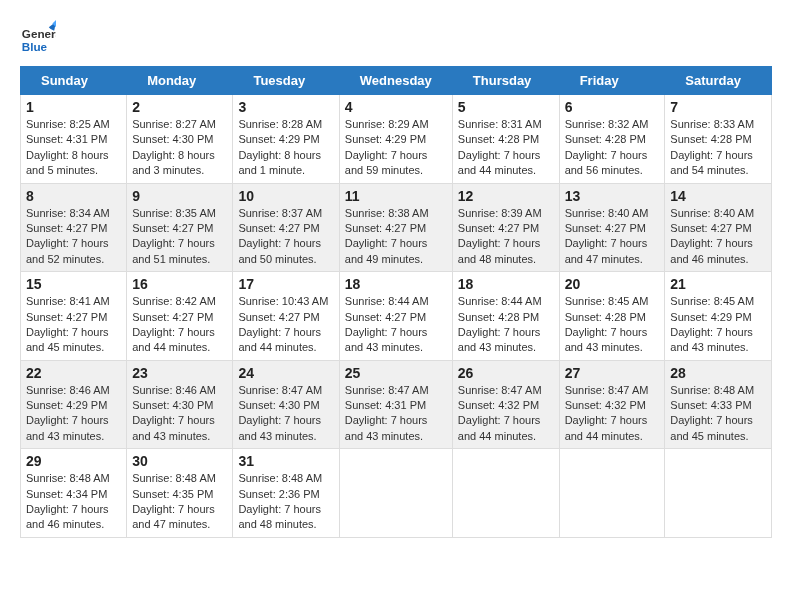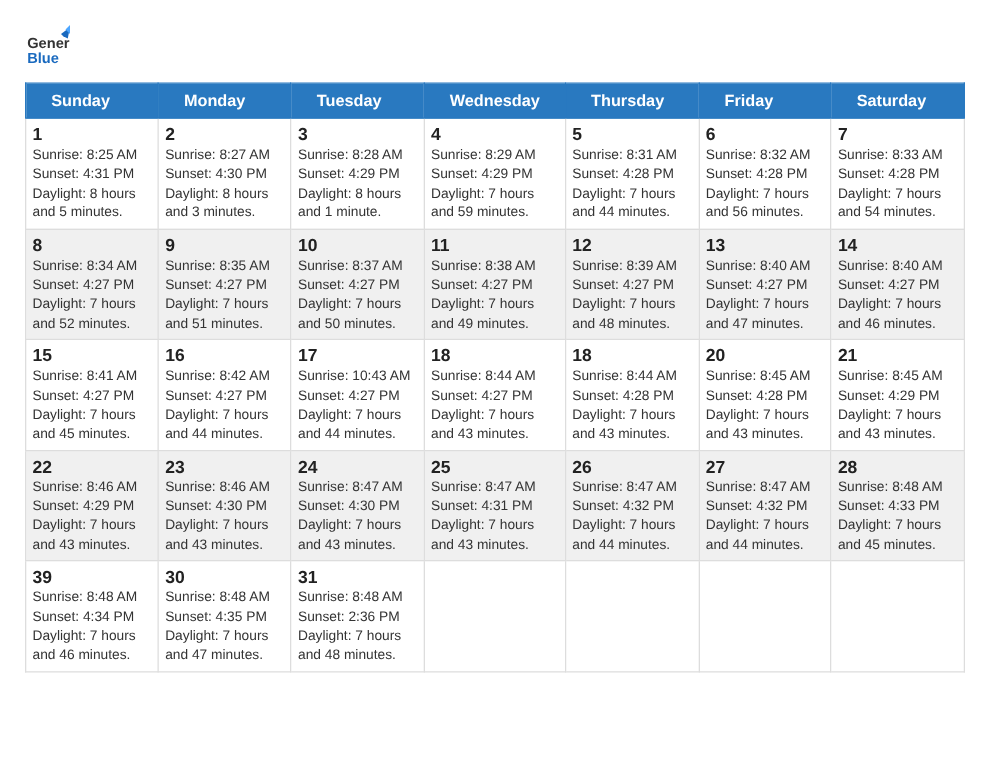--- a/index.html
+++ b/index.html
@@ -341,21 +341,21 @@
         <span class="day-num">28</span>
         <div class="day-info">
           <span>Sunrise: 8:48 AM</span><br>
           <span>Sunset: 4:33 PM</span><br>
           <span>Daylight: 7 hours and 45 minutes.</span>
         </div>
       </td>
       </tr>
       <tr class="week-row-0">
         <td>
-        <span class="day-num">39</span>
+        <span class="day-num">29</span>
         <div class="day-info">
           <span>Sunrise: 8:48 AM</span><br>
           <span>Sunset: 4:34 PM</span><br>
           <span>Daylight: 7 hours and 46 minutes.</span>
         </div>
       </td>
         <td>
         <span class="day-num">30</span>
         <div class="day-info">
           <span>Sunrise: 8:48 AM</span><br>

